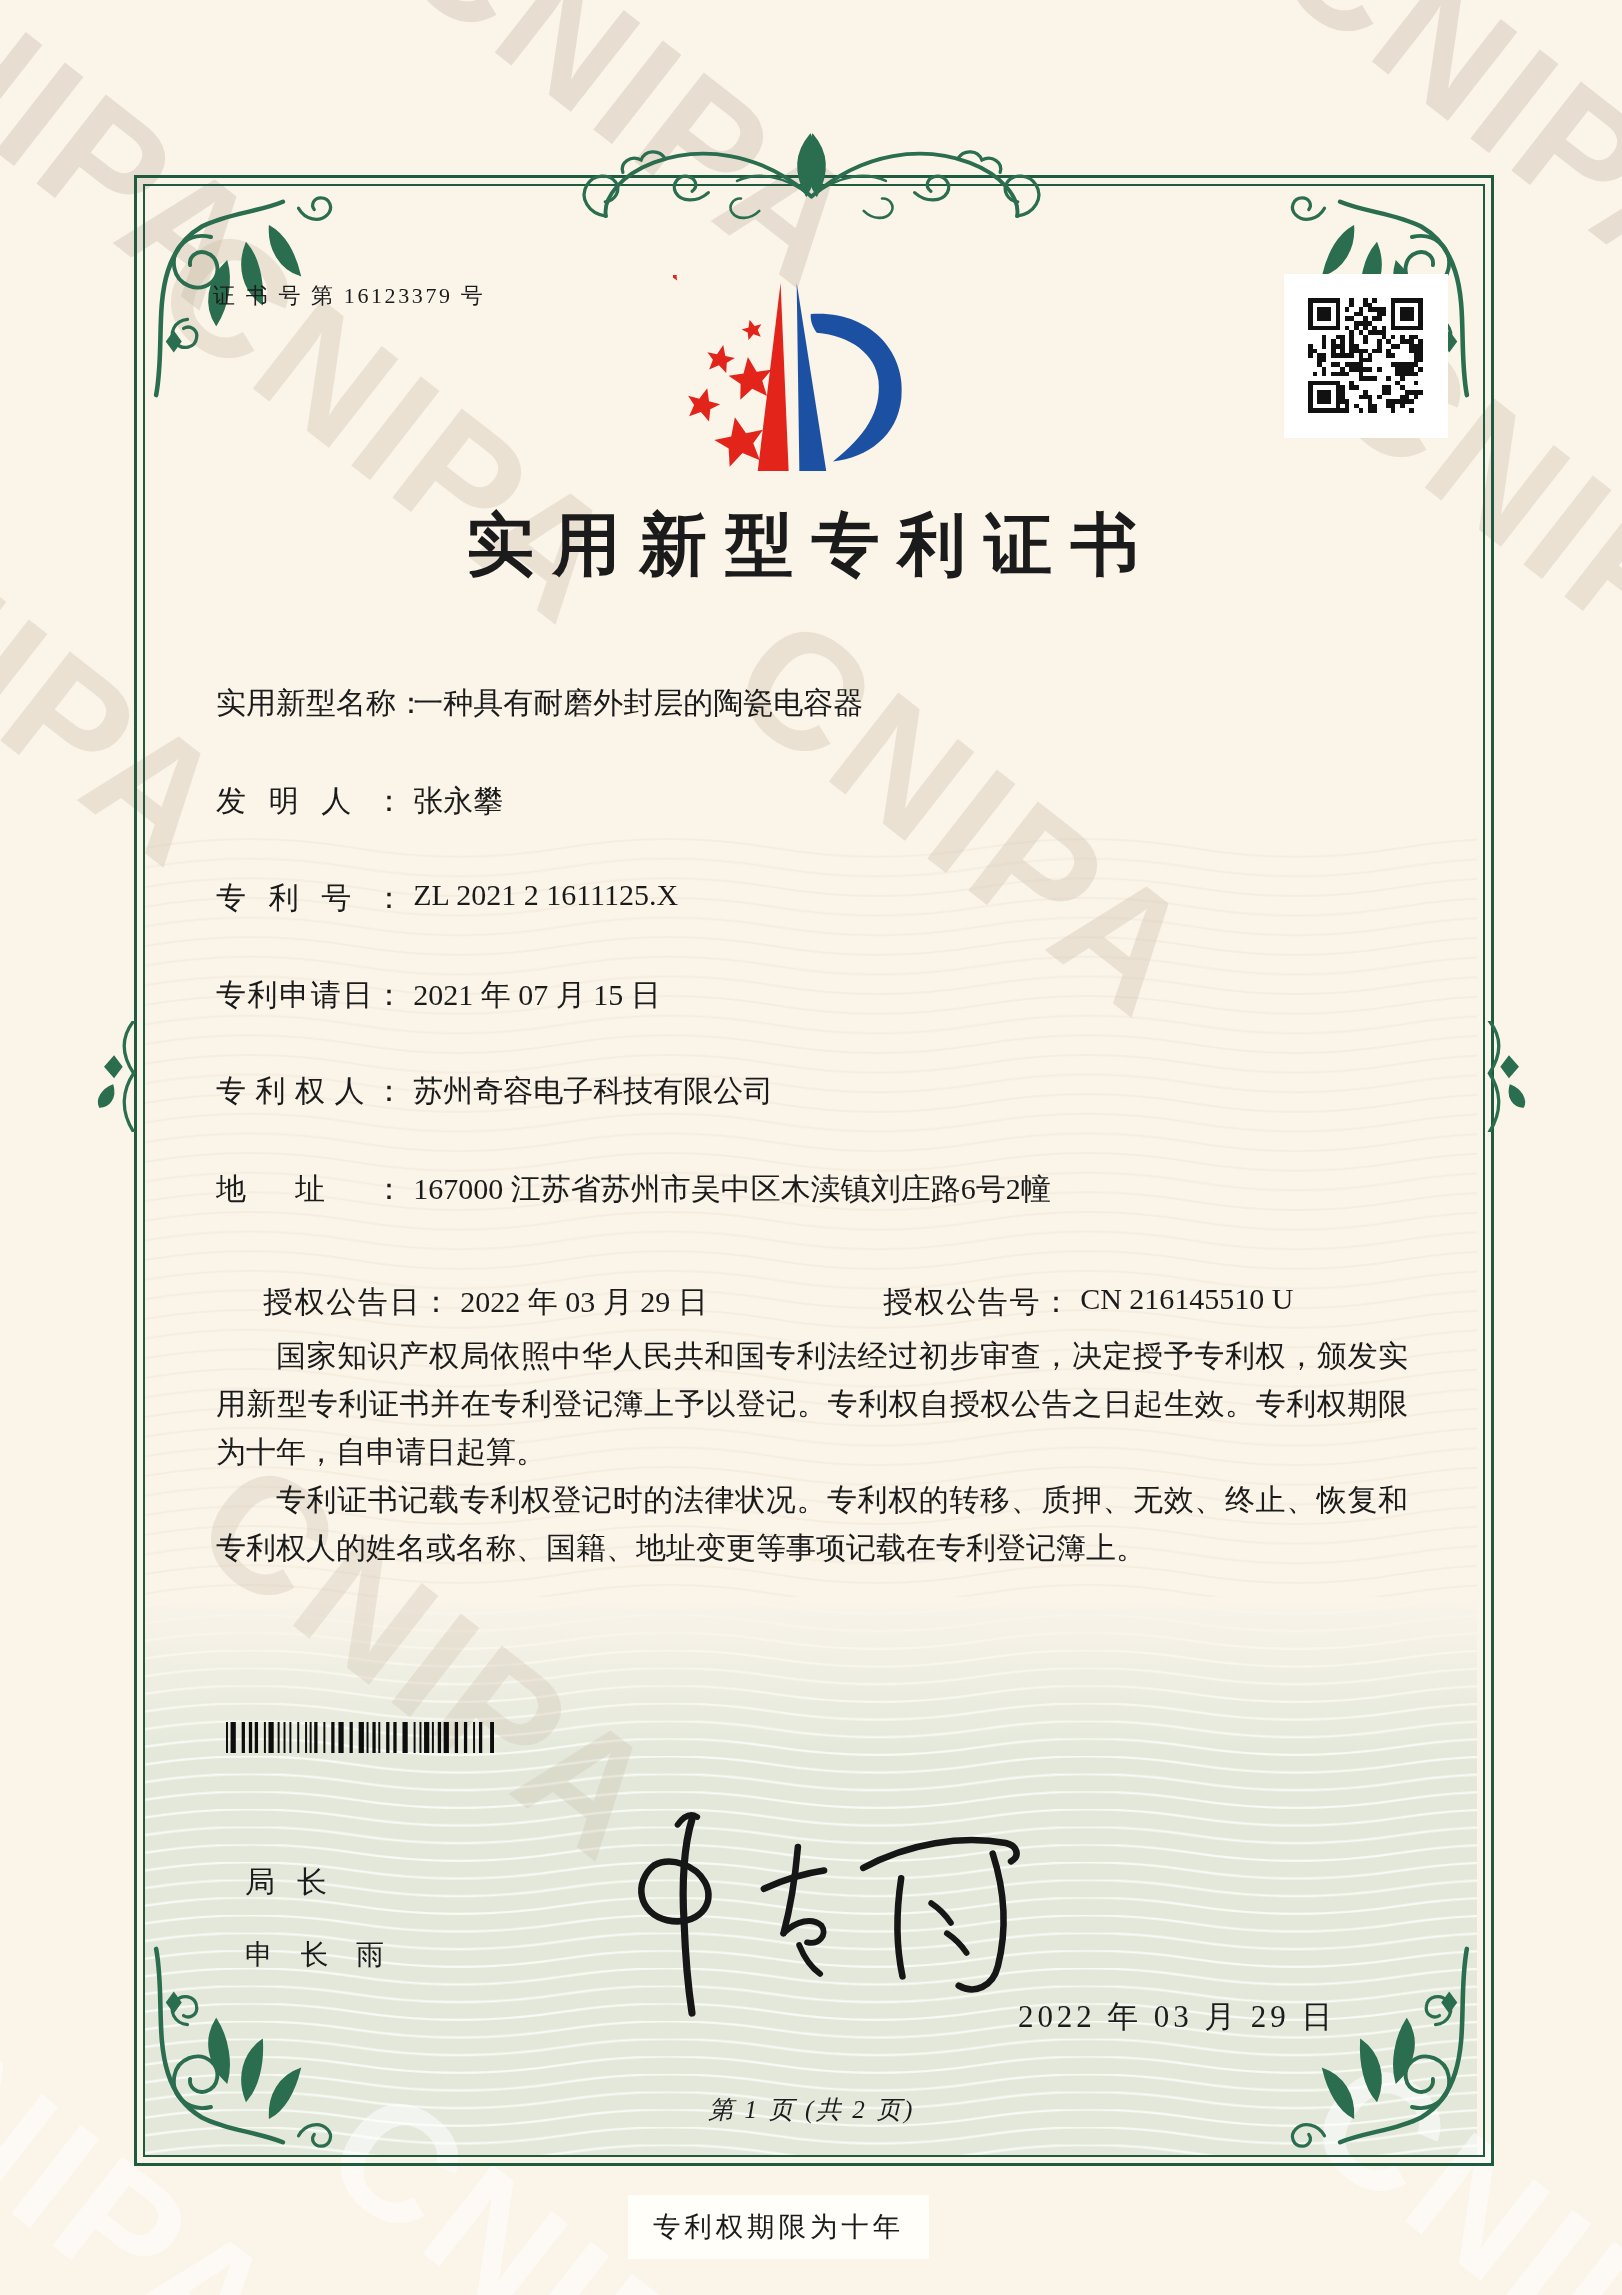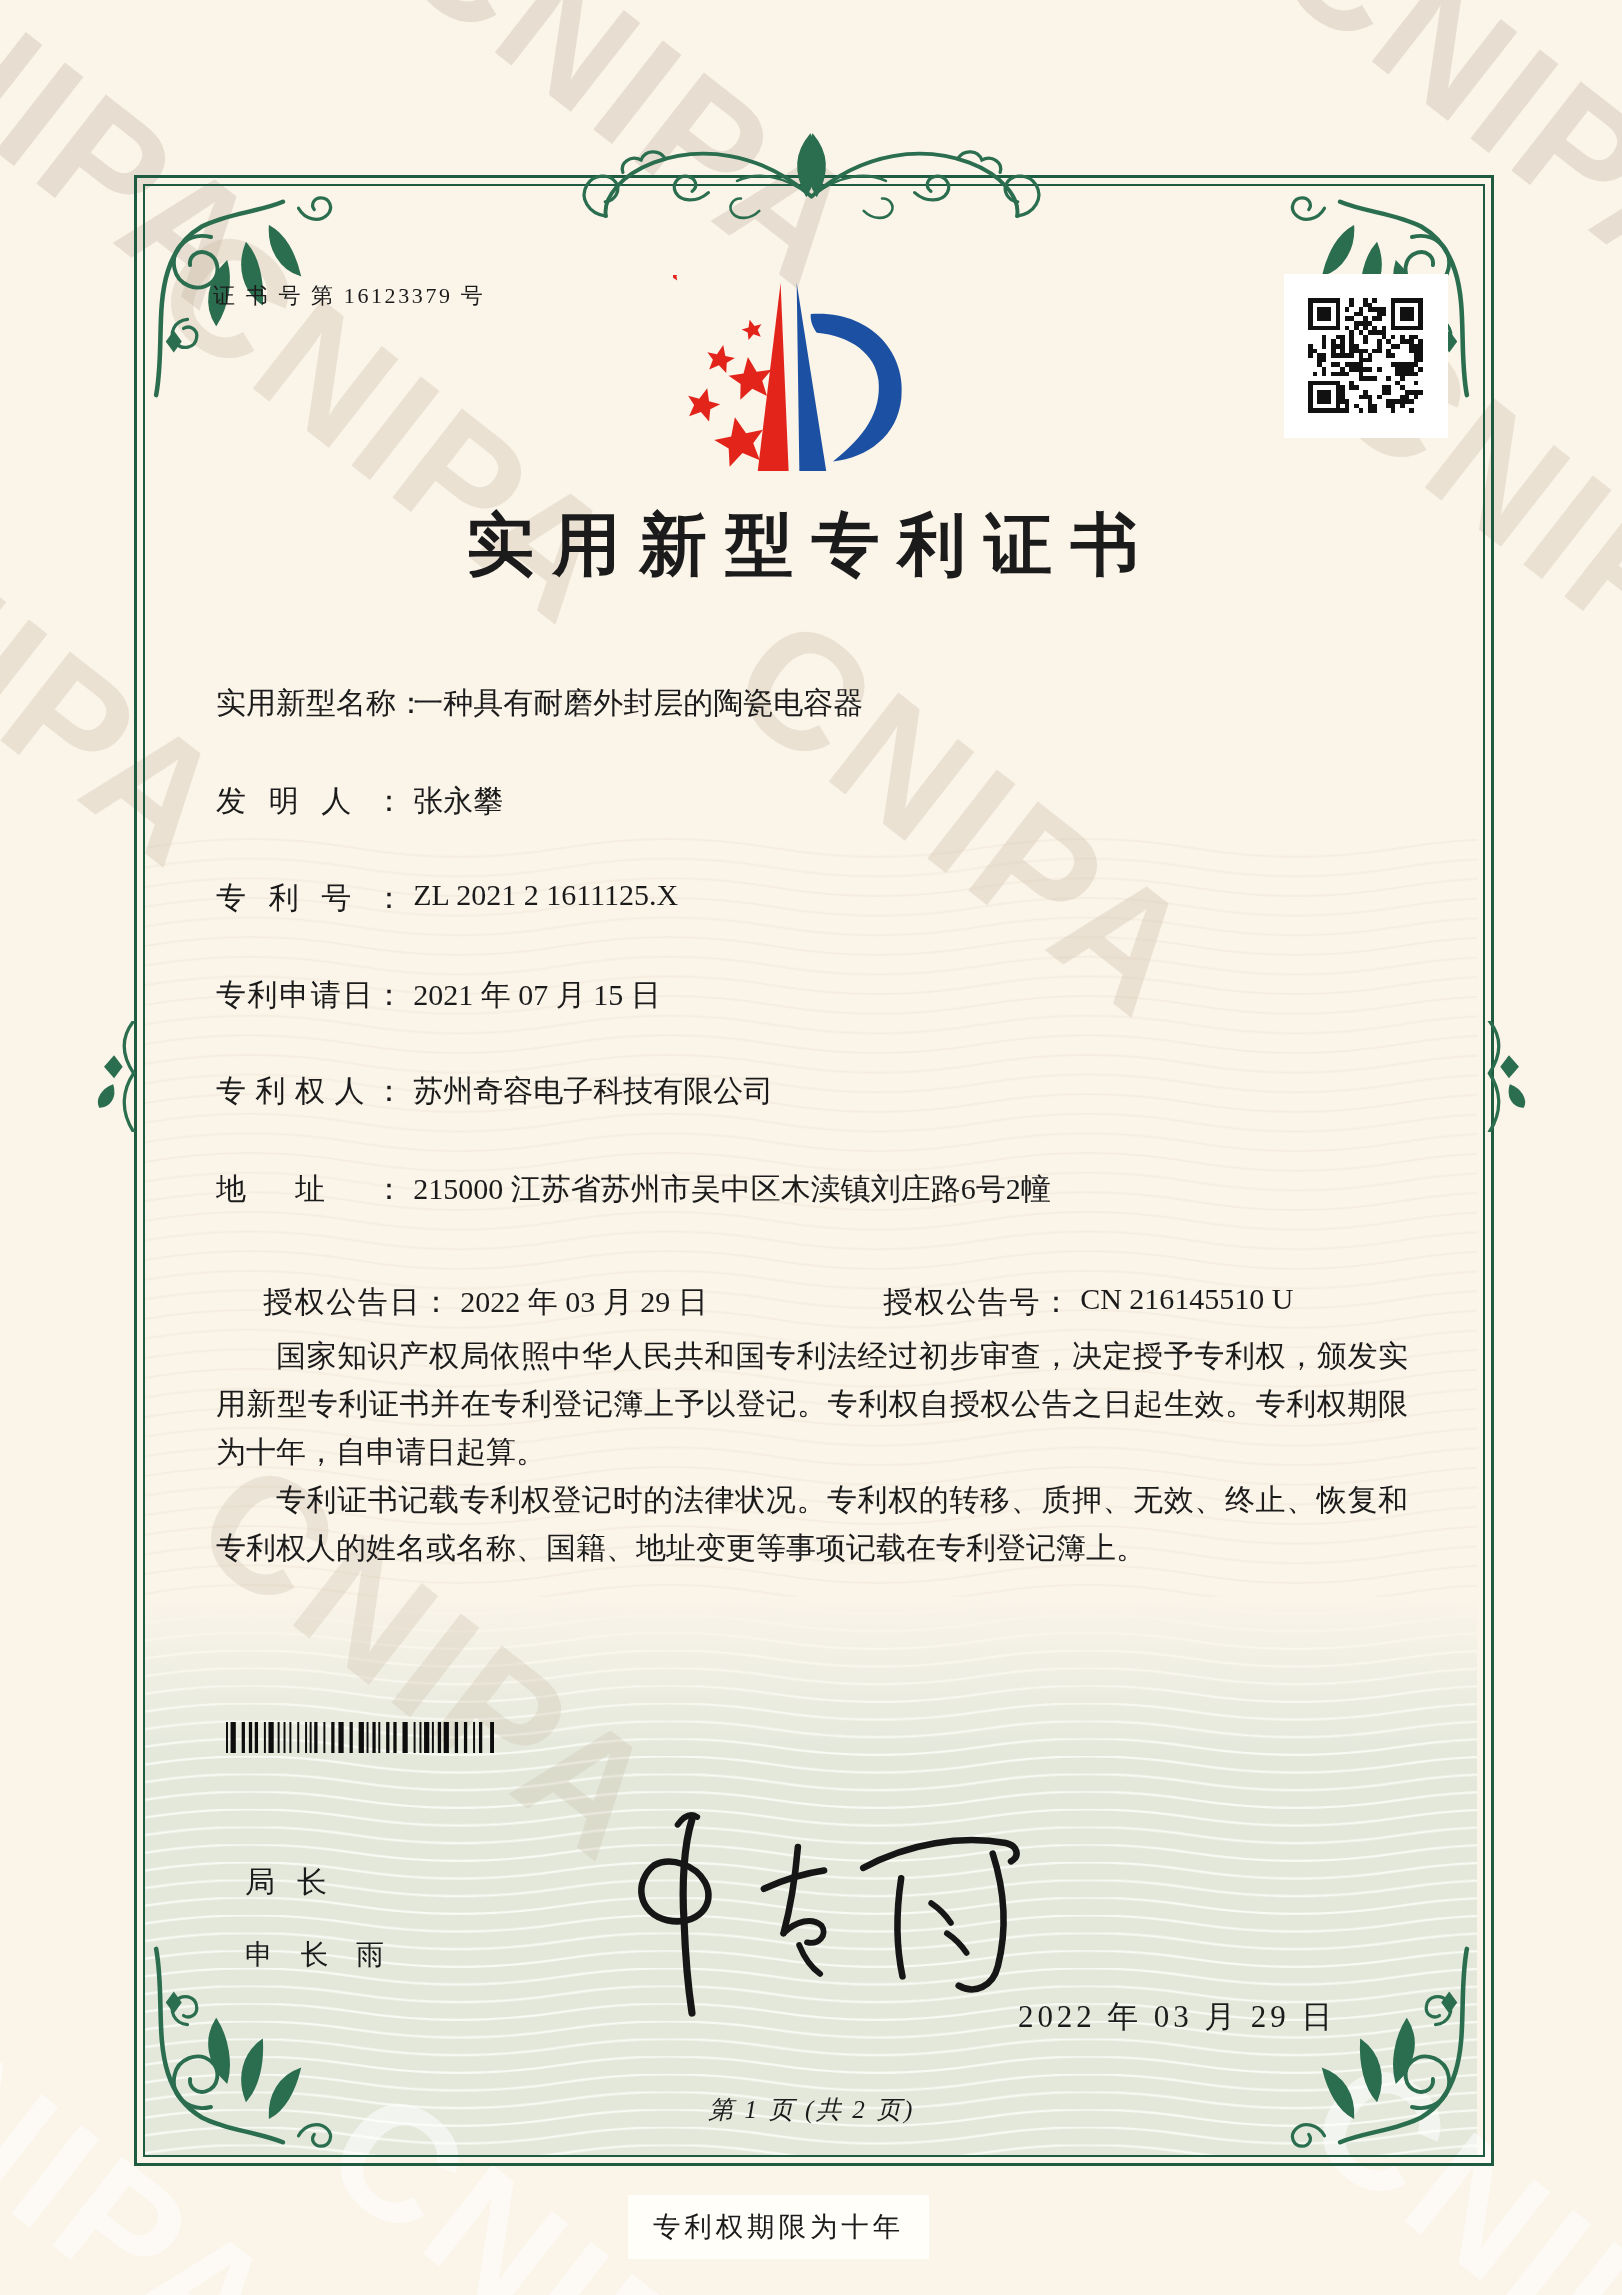--- a/index.html
+++ b/index.html
@@ -490,21 +490,21 @@
     <div class="field" style="top:878px;">
       <span class="flabel">专利号：</span><span class="fvalue">ZL 2021 2 1611125.X</span>
     </div>
     <div class="field" style="top:975px;">
       <span class="flabel">专利申请日：</span><span class="fvalue">2021 年 07 月 15 日</span>
     </div>
     <div class="field" style="top:1071px;">
       <span class="flabel">专利权人：</span><span class="fvalue">苏州奇容电子科技有限公司</span>
     </div>
     <div class="field" style="top:1169px;">
-      <span class="flabel">地址：</span><span class="fvalue">215000  江苏省苏州市吴中区木渎镇刘庄路6号2幢</span>
+      <span class="flabel">地址：</span><span class="fvalue">167000  江苏省苏州市吴中区木渎镇刘庄路6号2幢</span>
     </div>
 
     <div class="field" style="top:1282px;margin-left:47px;">
       <span class="flabel">授权公告日：</span><span class="fvalue">2022 年 03 月 29 日</span>
       <span class="grant2">
         <span class="flabel">授权公告号：</span><span class="fvalue">CN 216145510 U</span>
       </span>
     </div>
 
     <div class="paras">

